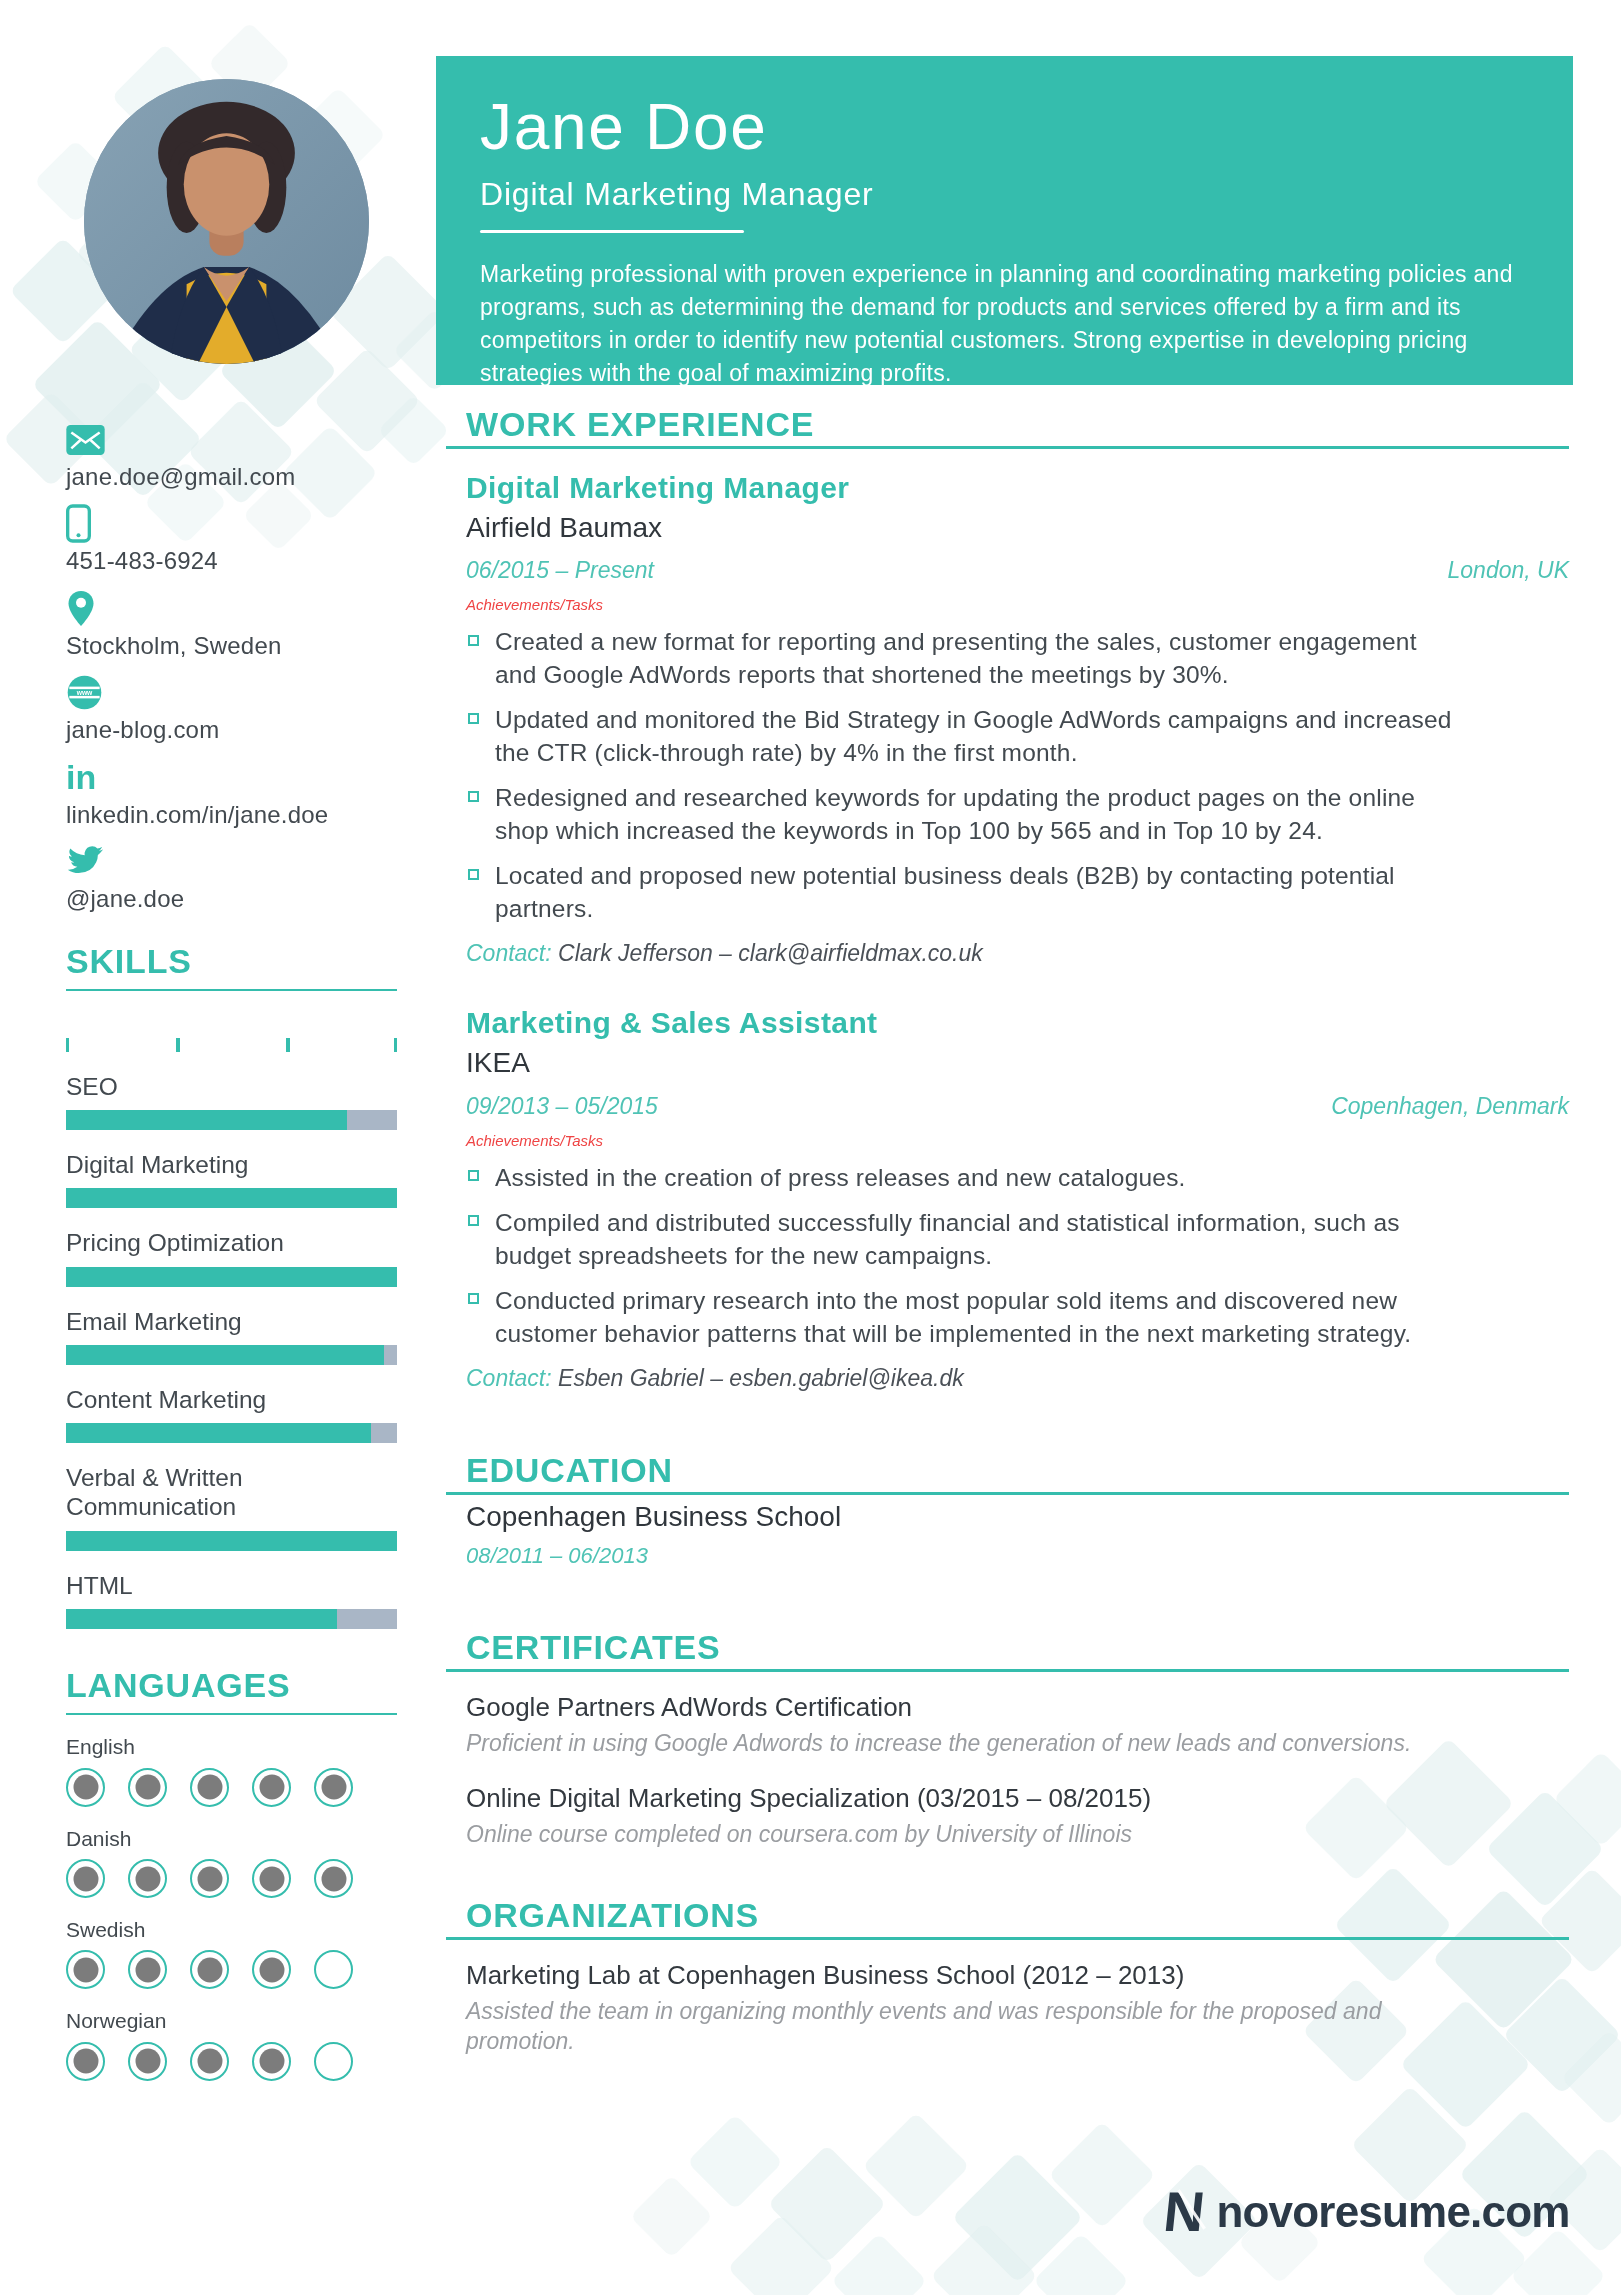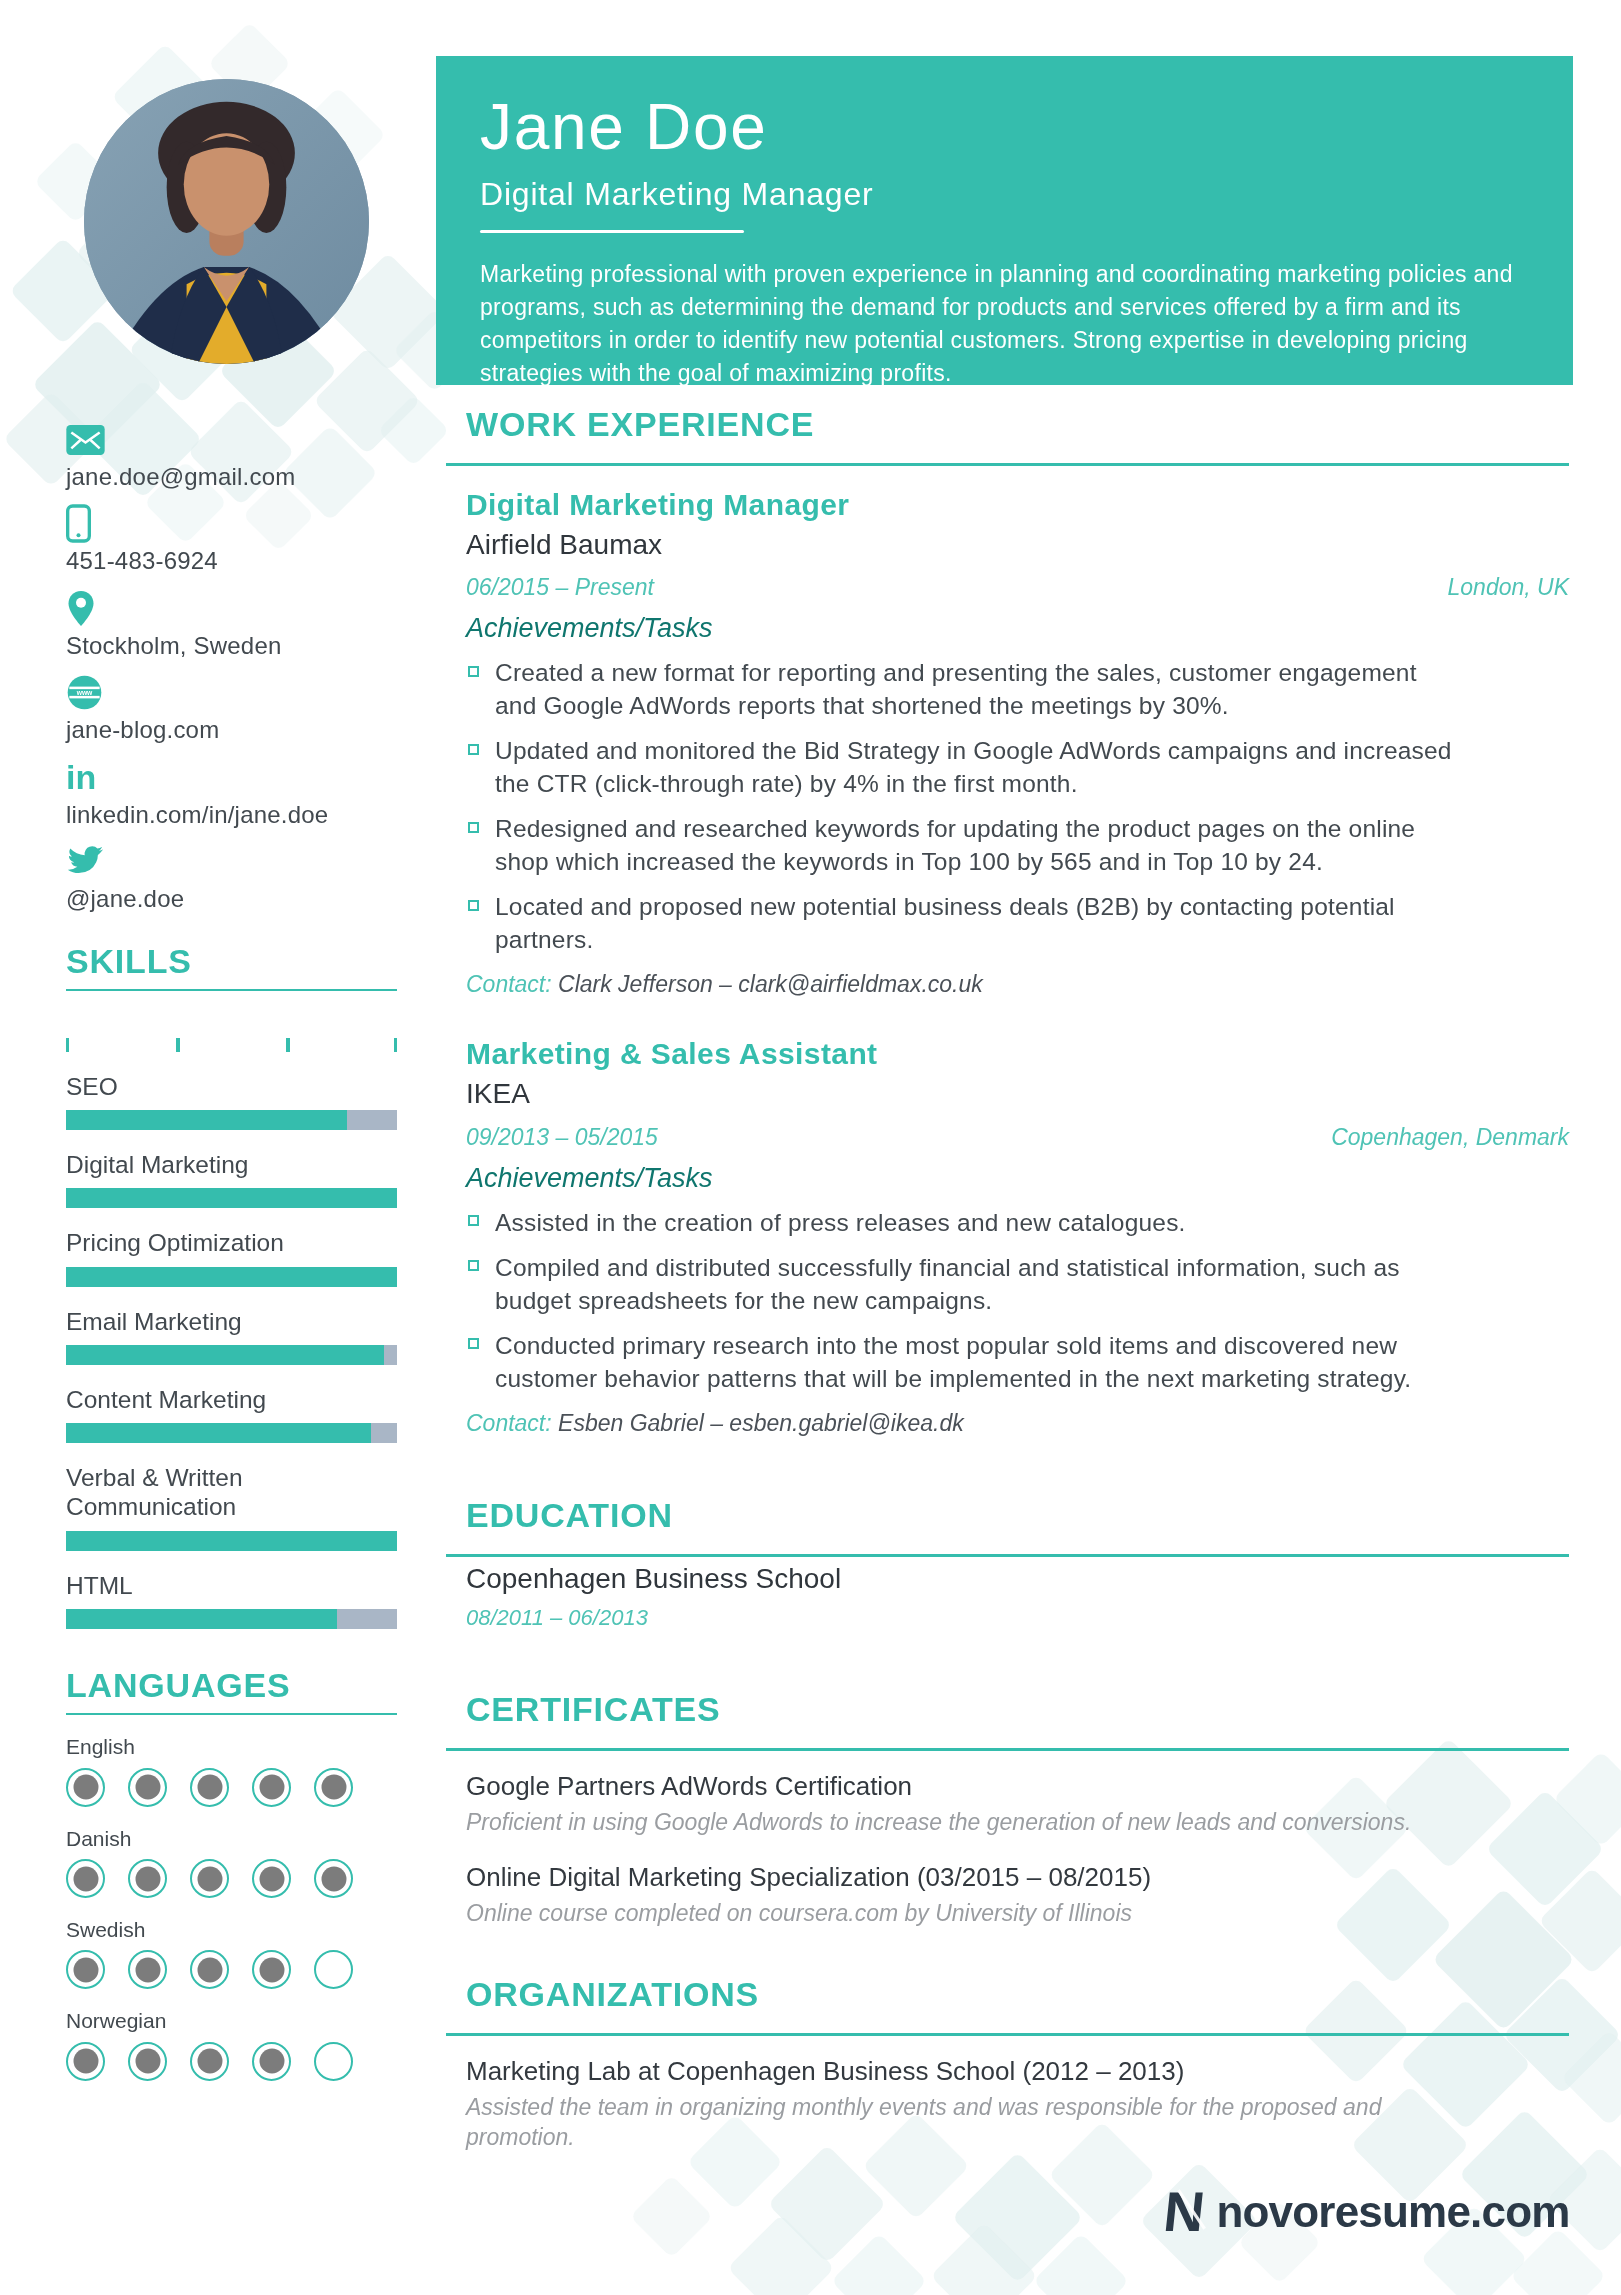--- a/index.html
+++ b/index.html
@@ -57,28 +57,28 @@
   }
   .dot.filled::after {
     content:""; position:absolute; left:50%; top:50%; width:25px; height:25px;
     transform:translate(-50%,-50%); border-radius:50%; background:#7c7c7c;
   }
 
   
   .main { position:absolute; left:446px; top:405px; width:1123px; z-index:2; }
   .msection-title {
     font-size:34px; font-weight:700; color:#35bdad; letter-spacing:0.8px;
-    border-bottom:3.4px solid #35bdad; padding-bottom:19px;
+    border-bottom:3.4px solid #35bdad; padding-bottom:2px;
   }
   .indent { padding-left:20px; }
   .job { margin-top:22px; }
   .job-title { font-size:30px; font-weight:700; color:#35bdad; letter-spacing:0.4px; }
   .company { font-size:28px; margin-top:6.8px; color:#30363c; }
   .meta { display:flex; justify-content:space-between; margin-top:13.5px; font-size:23px; font-style:italic; color:#4fc3b5; }
-  .ach { margin-top:12px; font-size:27px; font-style:italic; color:#0f766e; }
+  .ach { margin-top:12px; font-size:15px; font-style:italic; color:#ef4444; }
   ul.bullets { list-style:none; margin-top:5px; }
   ul.bullets li {
     position:relative; padding-left:29px; margin-top:12px;
     font-size:24.5px; line-height:33px; color:#42494f; max-width:997px; letter-spacing:0.2px;
   }
   ul.bullets li::before {
     content:""; position:absolute; left:1.7px; top:9.3px; width:7.6px; height:7.6px;
     border:2.5px solid #35bdad;
   }
   .contact-line { margin-top:15px; font-size:23px; font-style:italic; }

